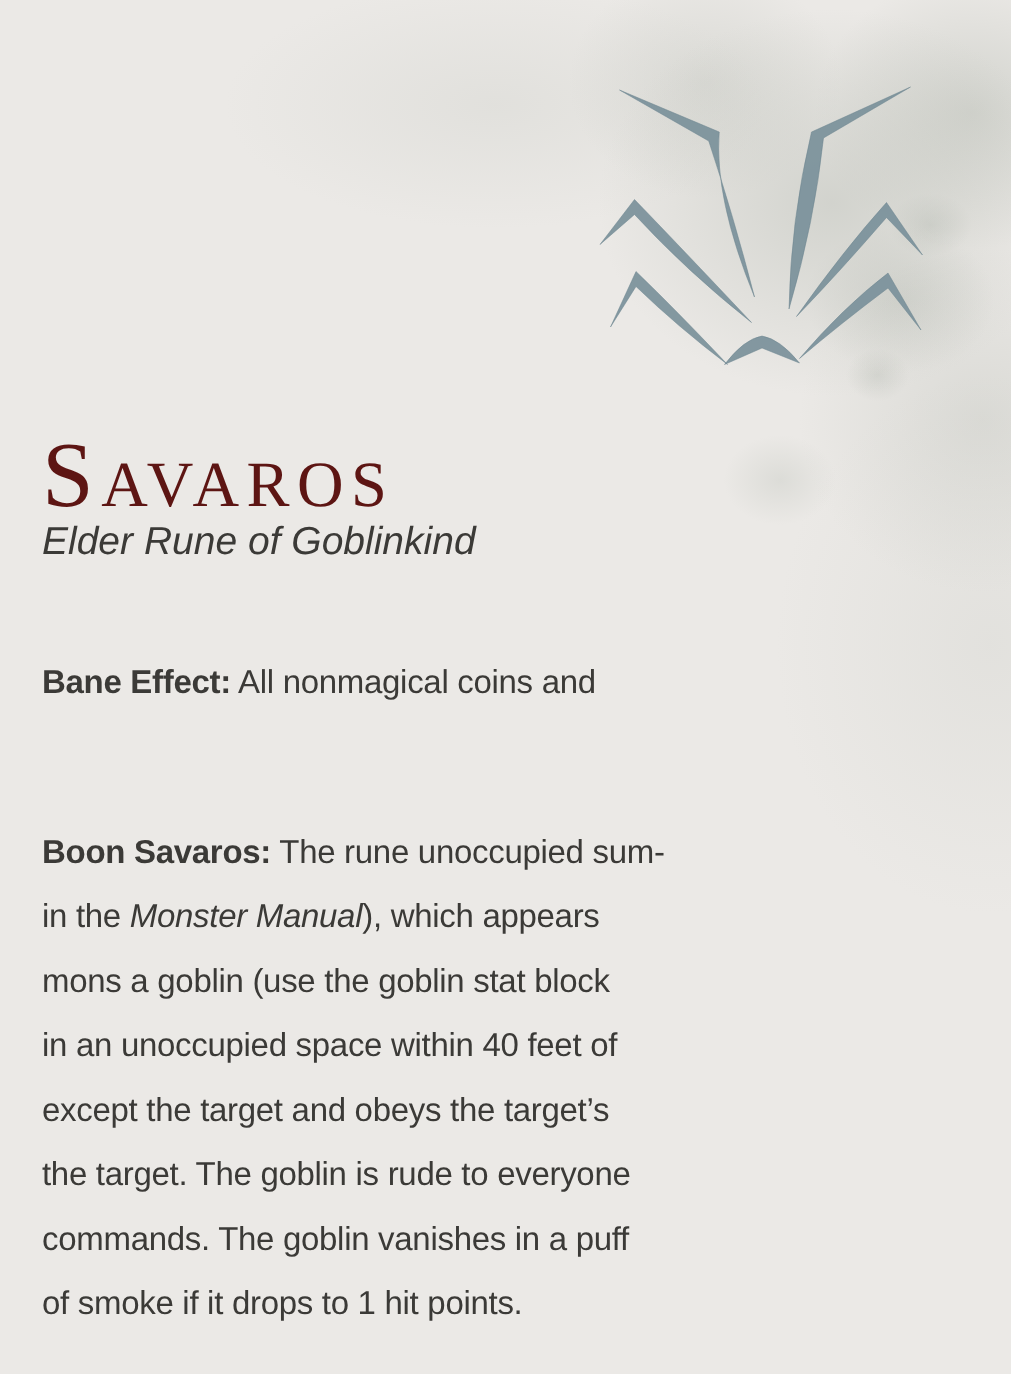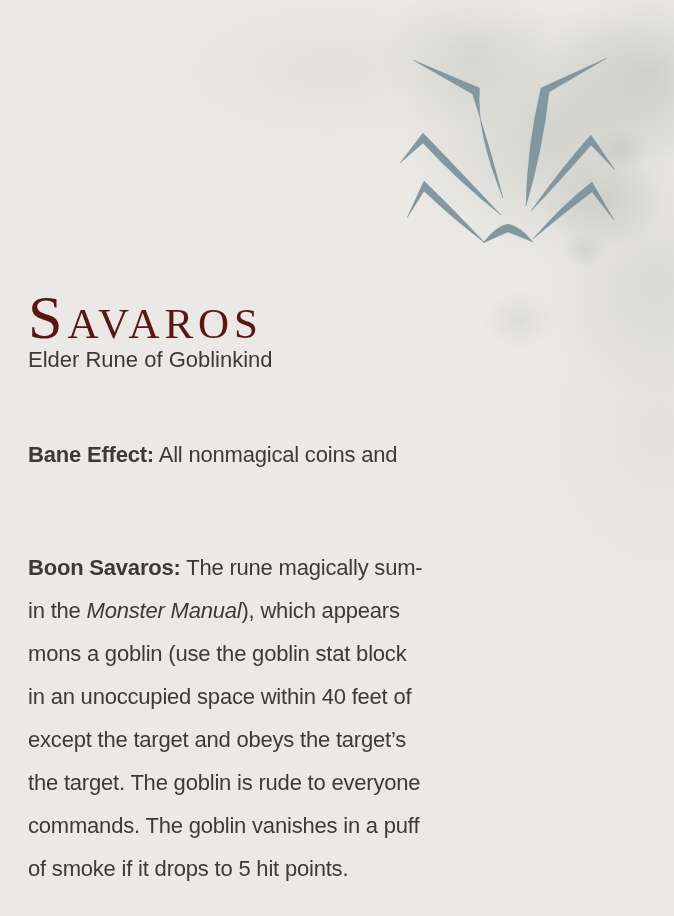--- a/index.html
+++ b/index.html
@@ -47,21 +47,22 @@
     font-family:"Liberation Serif",serif;
     font-weight:400;
     font-variant:small-caps;
     font-size:62px;line-height:48px;
     letter-spacing:.08em;
     color:var(--accent);
     white-space:nowrap;
   }
   .subtitle{
     position:absolute;left:28px;top:342px;
-    font-size:22px;line-height:36px;
+    font-style:italic;
+    font-size:26px;line-height:36px;
     color:var(--text);
     white-space:nowrap;
   }
   .para{
     position:absolute;left:28px;
     font-size:22px;line-height:43px;
     letter-spacing:-0.2px;
     color:var(--text);
   }
   .para.bane{top:433px;}
@@ -89,23 +90,23 @@
 
   <h1 class="title">Savaros</h1>
 
   <div class="subtitle">Elder Rune of Goblinkind</div>
 
   <div class="para bane">
     <div class="line"><span class="lead">Bane Effect:</span><span> All nonmagical coins and</span></div>
   </div>
 
   <div class="para boon">
-    <div class="line"><span class="lead">Boon Savaros:</span><span> The rune magically sum-</span></div>
+    <div class="line"><span class="lead">Boon Savaros:</span><span> The rune unoccupied sum-</span></div>
     <div class="line"><span>in the </span><span class="ital">Monster Manual</span><span>), which appears</span></div>
     <div class="line">mons a goblin (use the goblin stat block</div>
     <div class="line">in an unoccupied space within 40 feet of</div>
     <div class="line">except the target and obeys the target’s</div>
     <div class="line">the target. The goblin is rude to everyone</div>
     <div class="line">commands. The goblin vanishes in a puff</div>
-    <div class="line">of smoke if it drops to 5 hit points.</div>
+    <div class="line">of smoke if it drops to 1 hit points.</div>
   </div>
 
 </div>
 
 </body></html>

